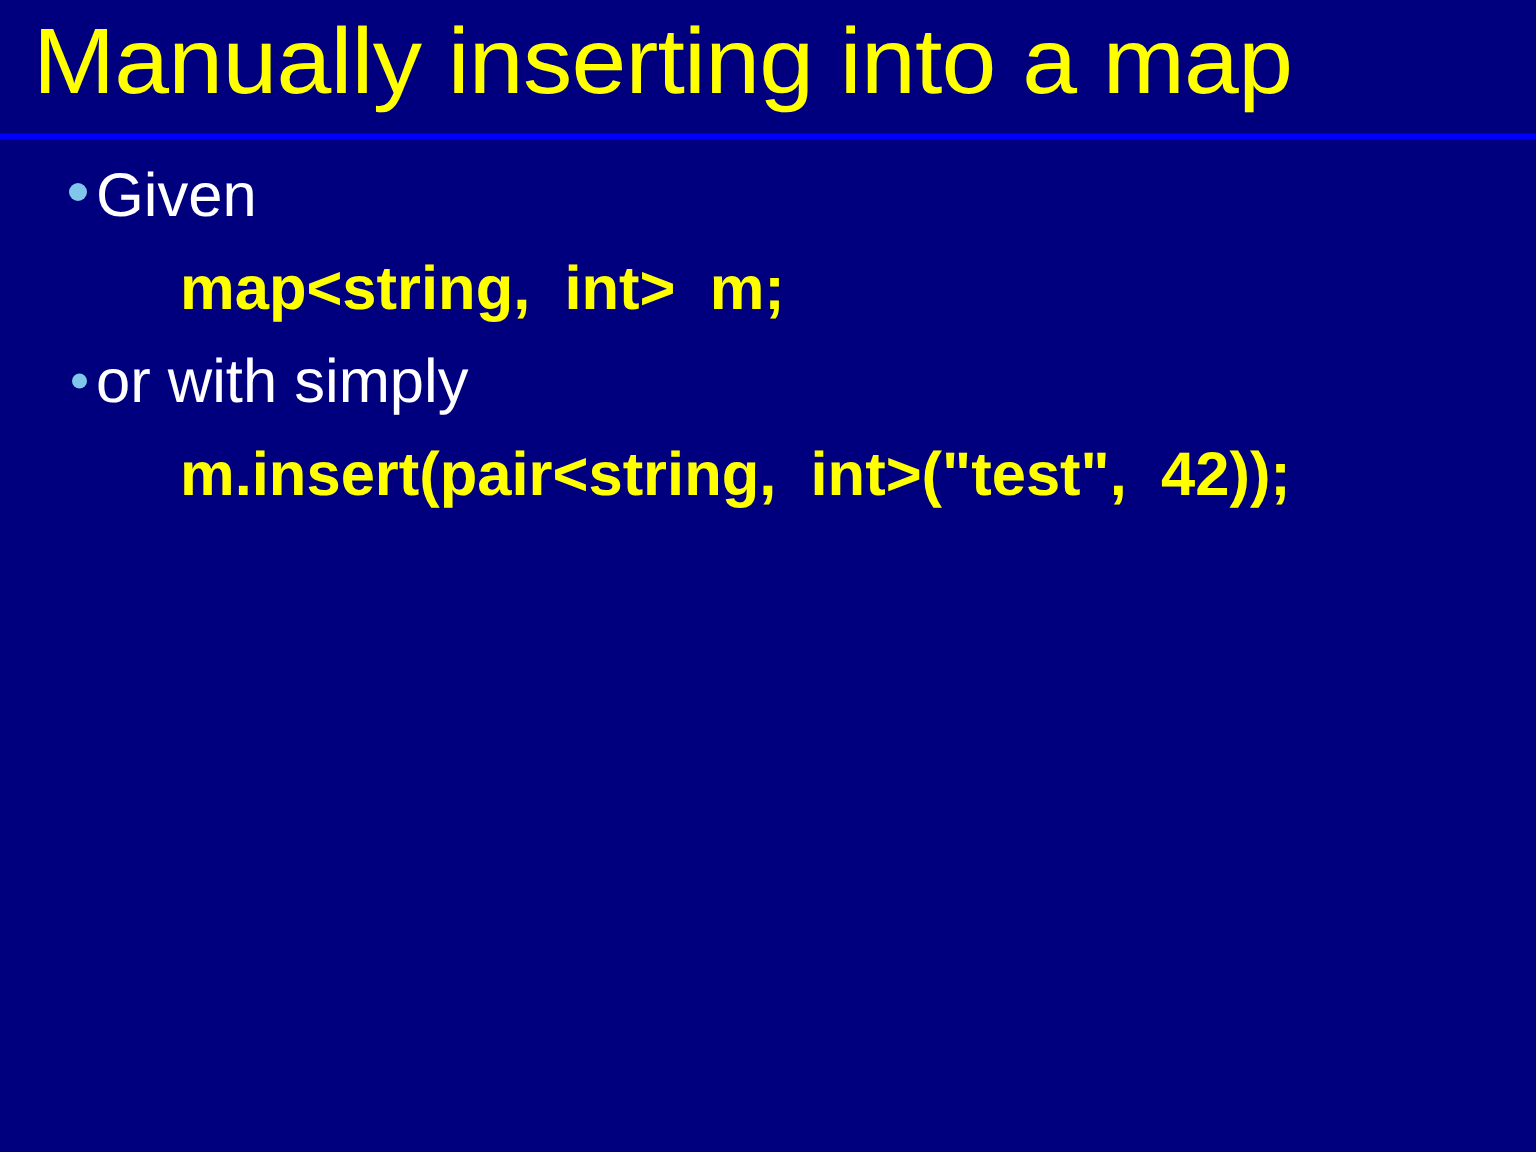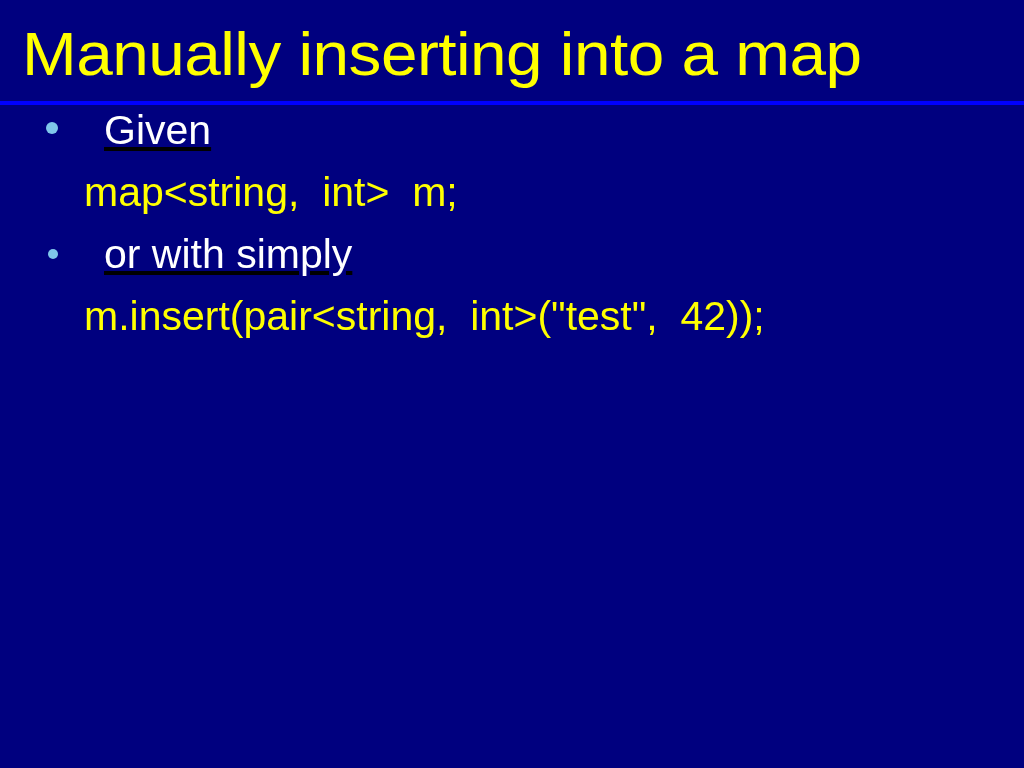--- a/index.html
+++ b/index.html
@@ -22,21 +22,20 @@
     background: #00007f;
   }
 
   
   #title-area {
     position: absolute;
     left: 0;
     top: 0;
     width: 1024px;
     height: 94px;
-    margin-top: 12px;
   }
   #slide-title {
     position: absolute;
     left: 22px;
     top: 2px;
     width: 985px;
     color: #ffff00;
     font-family: "Liberation Sans", sans-serif;
     font-size: 62px;
     font-weight: 400;
@@ -66,23 +65,22 @@
 
   .bullet-group {
     position: relative;
     margin: 0;
     padding: 0;
   }
 
   .bullet-row {
     position: relative;
     height: 62px;
-    padding-left: 104px;
+    padding-left: 64px;
     box-sizing: border-box;
-    text-decoration: underline;
   }
 
   .bullet-dot {
     position: absolute;
     left: 46px;
     top: 22px;
     width: 12px;
     height: 12px;
     border-radius: 50%;
     background: #7fc6ea;
@@ -104,22 +102,23 @@
   .prose {
     color: #ffffff;
   }
   .code {
     color: #ffff00;
   }
 
   .code-row {
     position: relative;
     height: 62px;
-    padding-left: 84px;
+    padding-left: 120px;
     box-sizing: border-box;
+    font-weight: bold;
   }
 </style>
 </head>
 <body>
 
 <div id="slide">
 
   <div id="title-area">
     <div id="slide-title">Manually inserting into a map</div>
     <div id="title-rule"></div>

